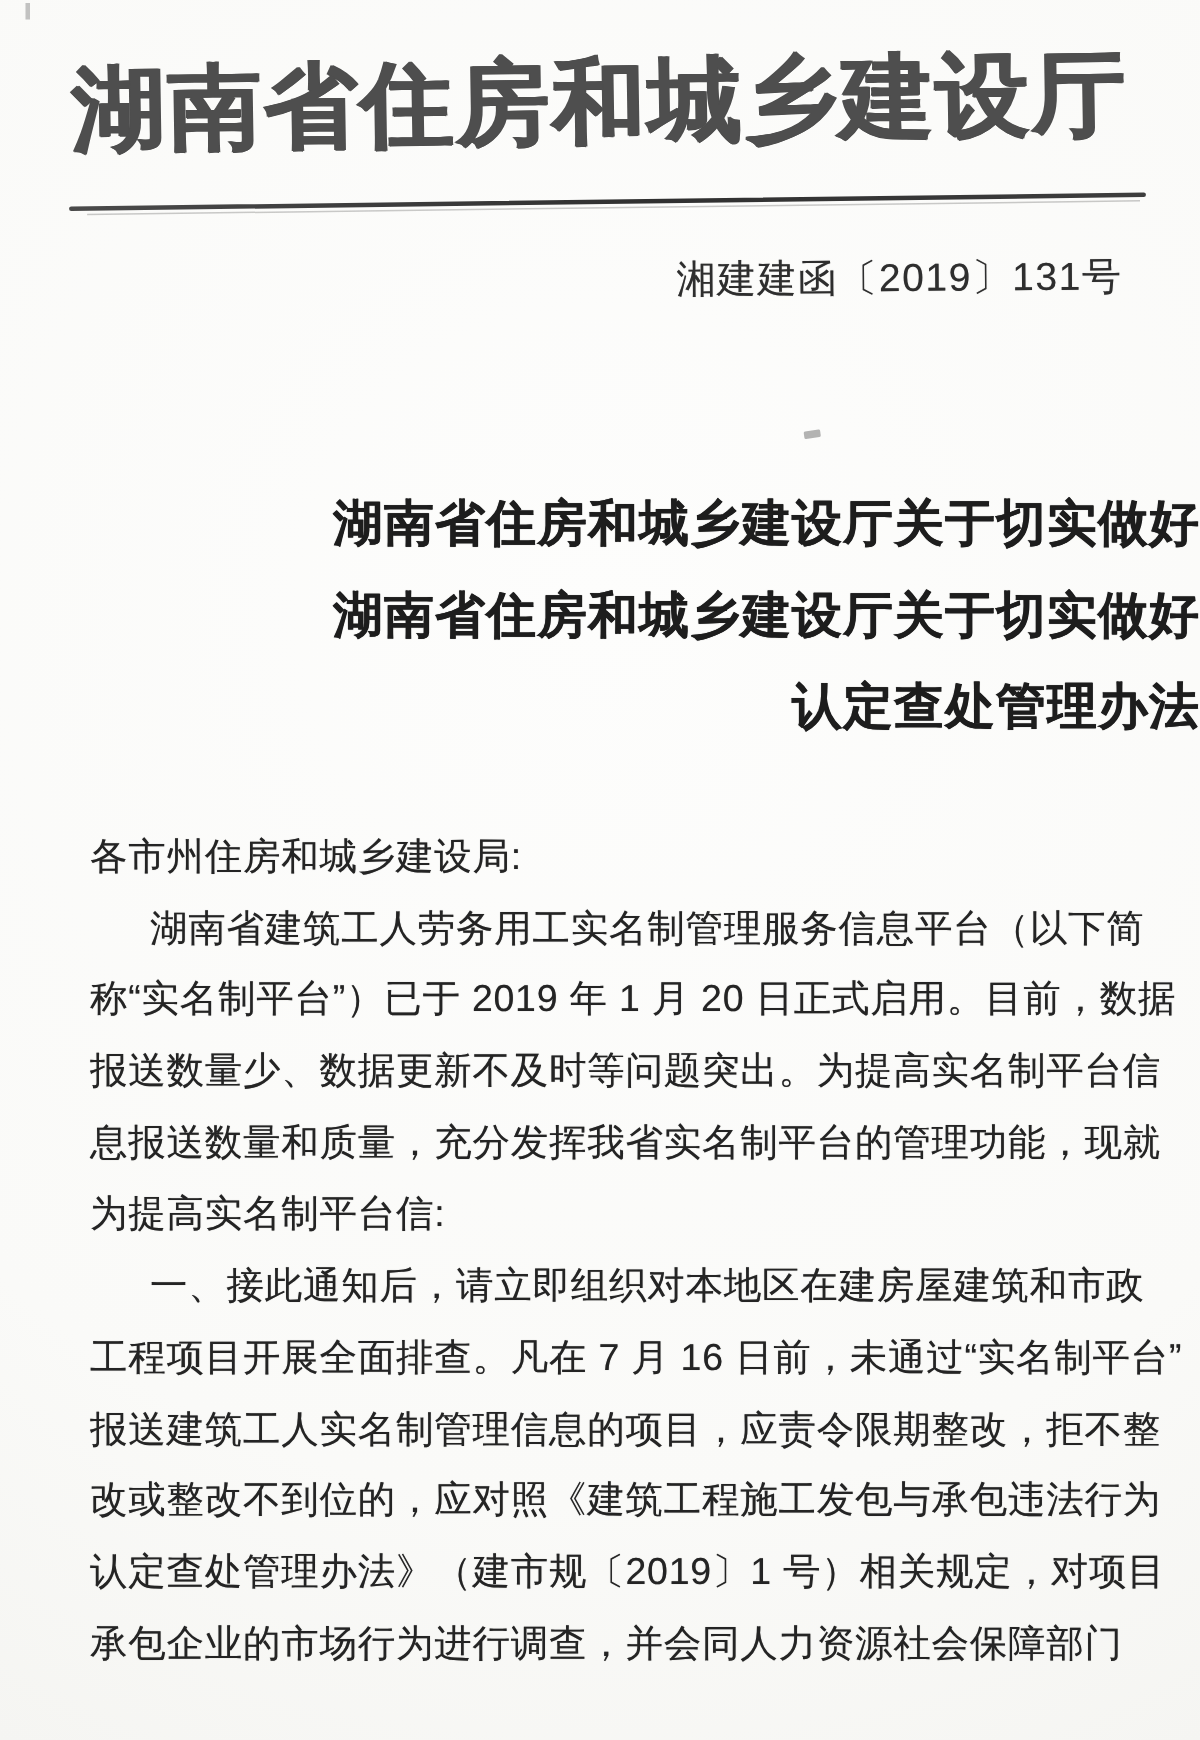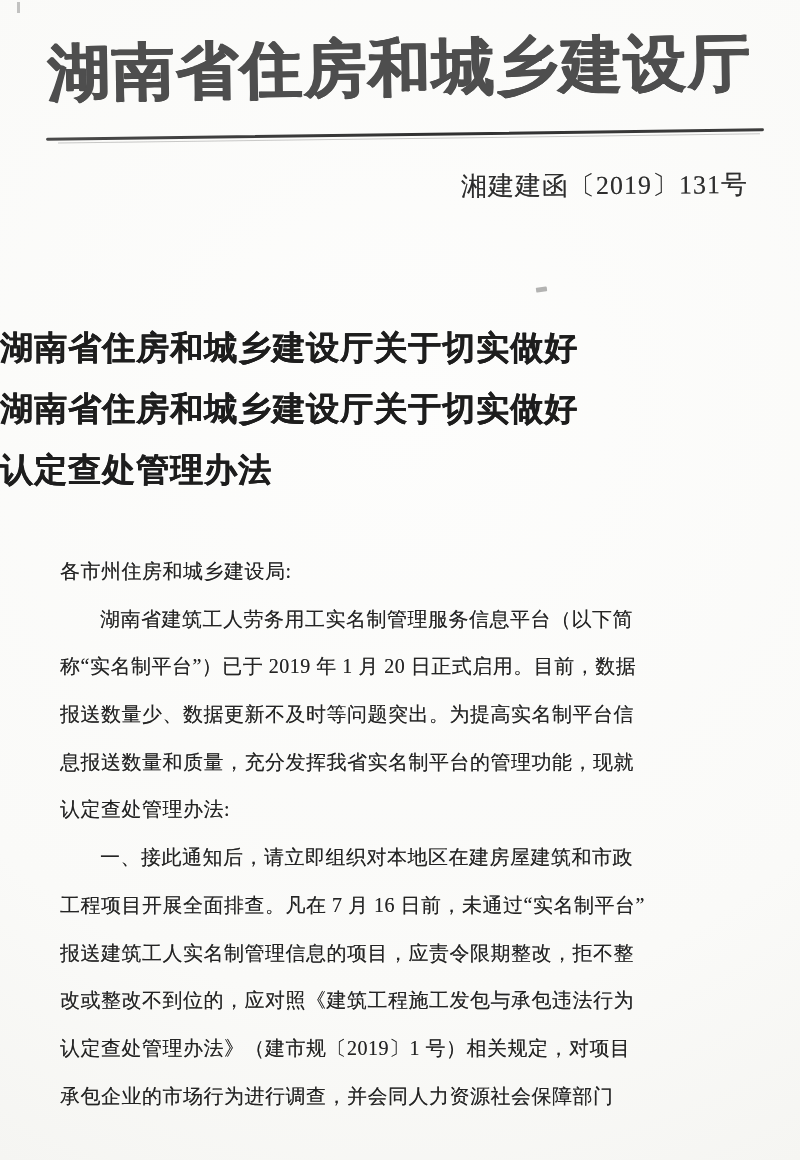--- a/index.html
+++ b/index.html
@@ -2,21 +2,21 @@
 <html><head>
 <meta charset="utf-8">
 <style>
   * { margin: 0; padding: 0; box-sizing: border-box; }
   html, body { width: 800px; height: 1160px; background: #ffffff; }
   .page {
     position: relative;
     width: 800px; height: 1160px;
     background: radial-gradient(circle at 50% 35%, #fdfdfc 0%, #fafaf8 70%, #f5f5f2 100%);
     overflow: hidden;
-    font-family: Liberation Serif, serif;
+    font-family: Liberation Sans, sans-serif;
     padding-left: 44px;
   }
   
   .agency {
     position: absolute;
     top: 26px; left: 0; width: 800px;
     text-align: center;
     font-size: 62px;
     font-weight: 700;
     letter-spacing: 2px;
@@ -59,36 +59,36 @@
   }
   .smudge-b {
     position: absolute; top: 2px; left: 17px;
     width: 3px; height: 11px;
     background: #8a8a8a; opacity: 0.5;
   }
   
   .title {
     position: absolute;
     top: 318px; left: 0; width: 800px;
-    text-align: left;
+    text-align: right;
     font-size: 33px;
     font-weight: 700;
     color: #1d1d1d;
     text-shadow: 0.4px 0 0 #1d1d1d, 0 0 0.6px rgba(0,0,0,0.5);
   }
   .title-line {
     height: 61px; line-height: 61px;
     letter-spacing: 1px;
     white-space: nowrap;
   }
   
   .content {
     position: absolute;
     top: 548px; left: 60px; width: 700px;
-    font-size: 20px;
+    font-size: 25px;
     color: #242424;
     text-shadow: 0 0 0.5px rgba(0,0,0,0.5);
   }
   .line {
     height: 47.7px; line-height: 47.7px;
     letter-spacing: 0.5px;
     white-space: nowrap;
   }
   .indent { text-indent: 40px; }
 </style>
@@ -111,21 +111,21 @@
     <div class="title-line">湖南省住房和城乡建设厅关于切实做好</div>
     <div class="title-line">认定查处管理办法</div>
   </div>
 
   <div class="content">
     <div class="line">各市州住房和城乡建设局:</div>
     <div class="line indent">湖南省建筑工人劳务用工实名制管理服务信息平台（以下简</div>
     <div class="line">称“实名制平台”）已于 2019 年 1 月 20 日正式启用。目前，数据</div>
     <div class="line">报送数量少、数据更新不及时等问题突出。为提高实名制平台信</div>
     <div class="line">息报送数量和质量，充分发挥我省实名制平台的管理功能，现就</div>
-    <div class="line">认定查处管理办法:</div>
+    <div class="line">为提高实名制平台信:</div>
     <div class="line indent">一、接此通知后，请立即组织对本地区在建房屋建筑和市政</div>
     <div class="line">工程项目开展全面排查。凡在 7 月 16 日前，未通过“实名制平台”</div>
     <div class="line">报送建筑工人实名制管理信息的项目，应责令限期整改，拒不整</div>
     <div class="line">改或整改不到位的，应对照《建筑工程施工发包与承包违法行为</div>
     <div class="line">认定查处管理办法》（建市规〔2019〕1 号）相关规定，对项目</div>
     <div class="line">承包企业的市场行为进行调查，并会同人力资源社会保障部门</div>
   </div>
 
 </div>
 

